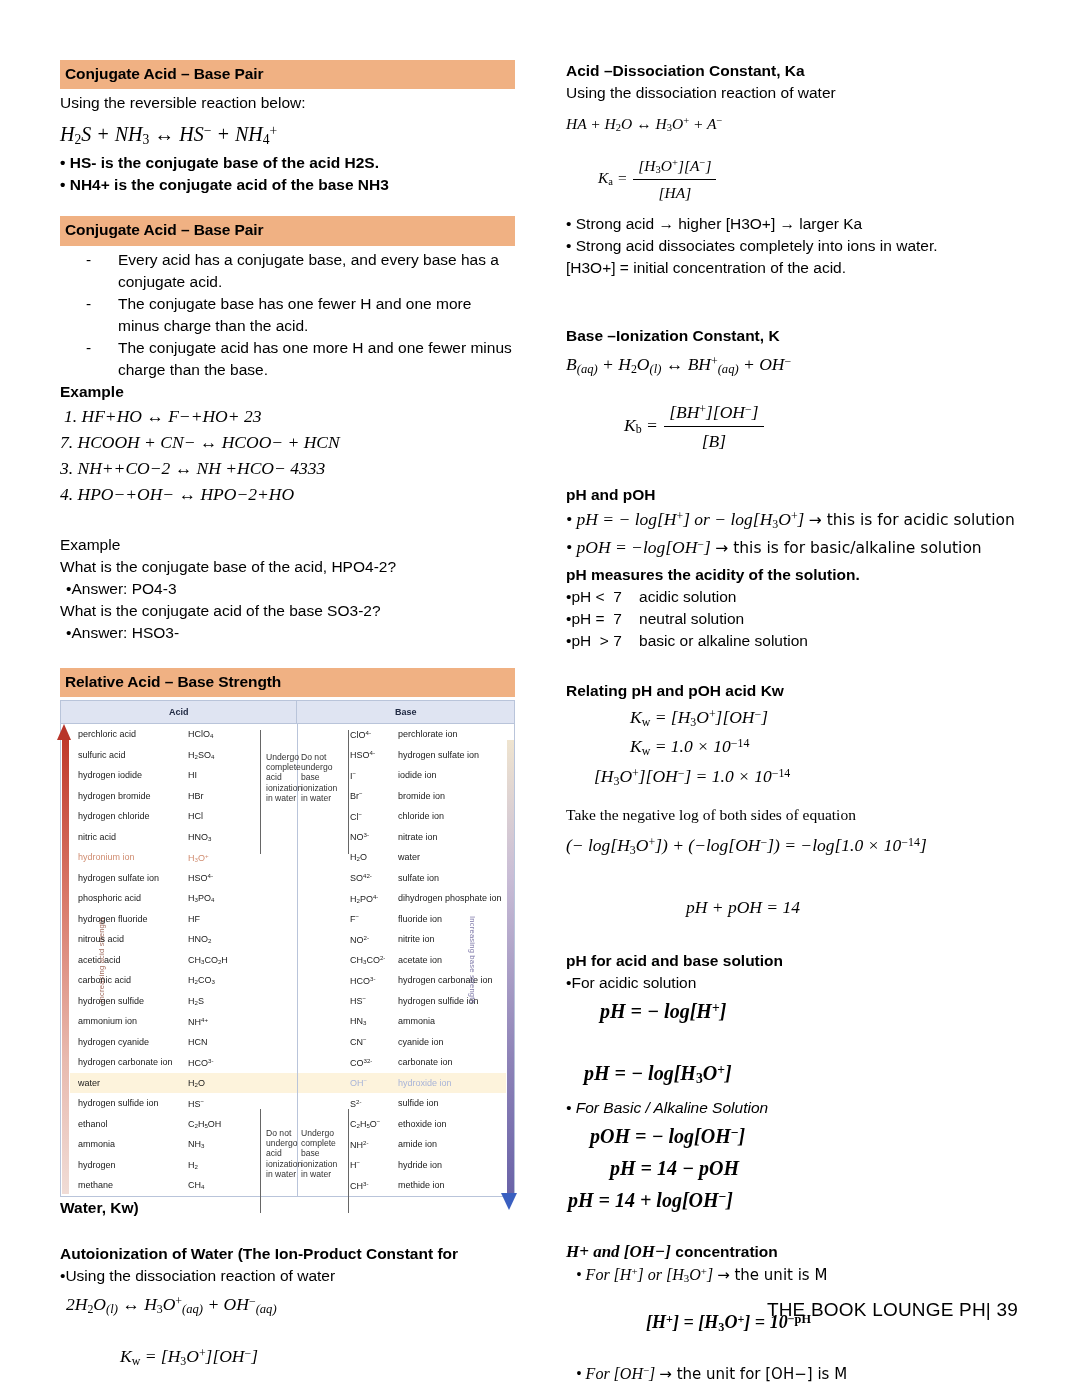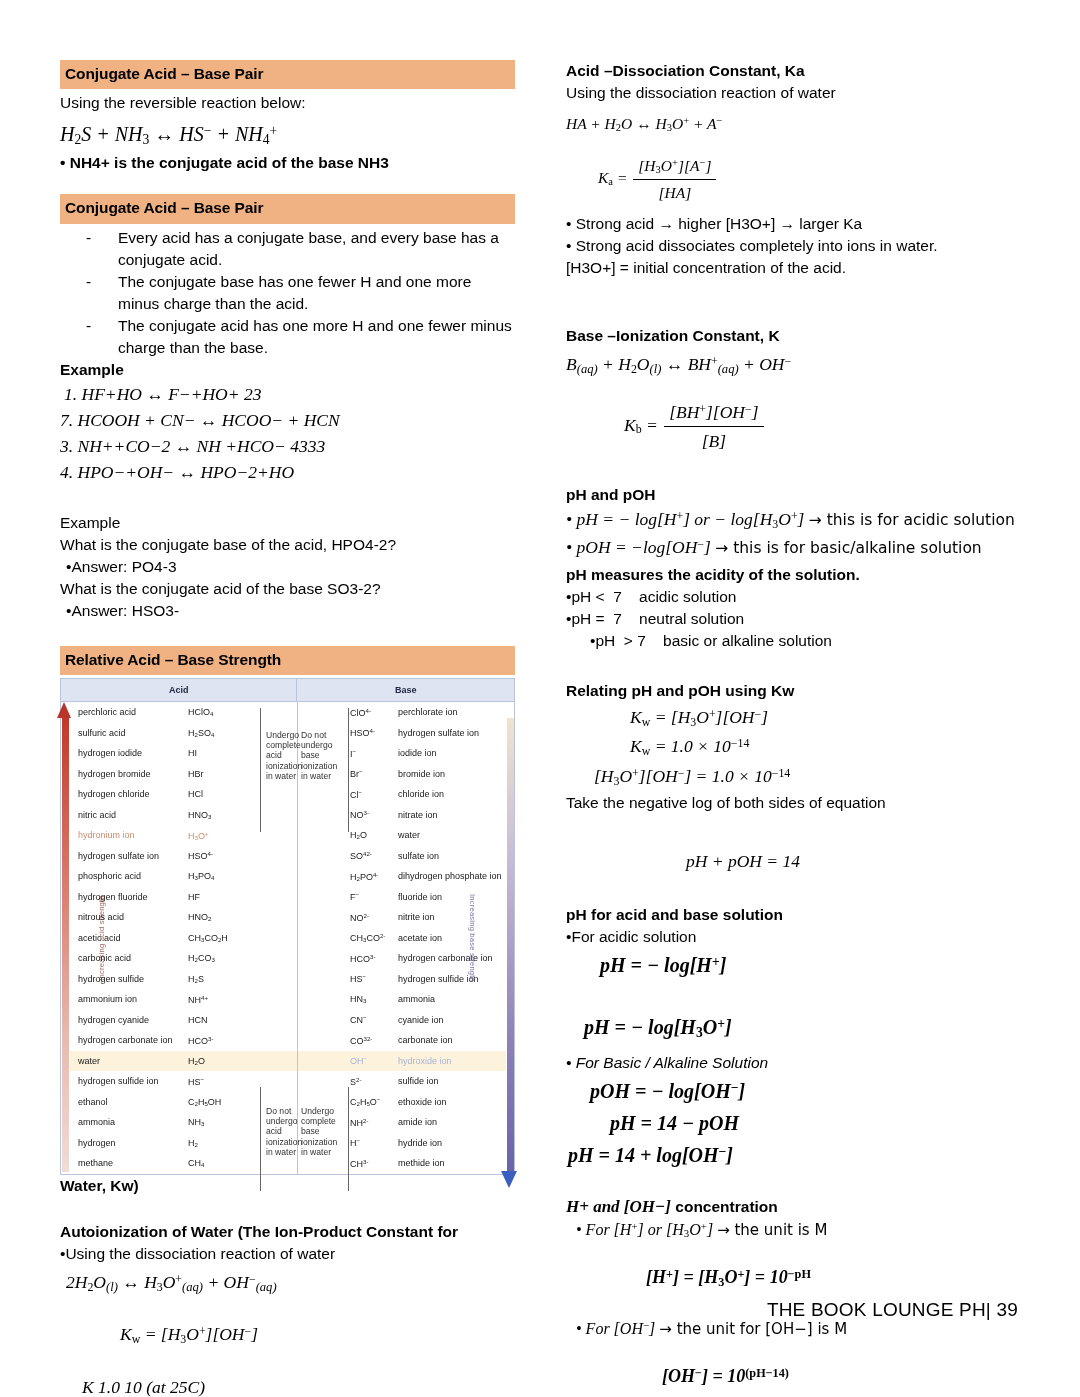--- a/index.html
+++ b/index.html
@@ -246,20 +246,21 @@
 
 <div class="page">
 
   <div class="col col-left">
 
     <div class="bar">Conjugate Acid – Base Pair</div>
     <p class="t">Using the reversible reaction below:</p>
     <div class="math">
       H<sub>2</sub>S + NH<sub>3</sub> <span class="up">↔</span> HS<sup>−</sup> + NH<sub>4</sub><sup>+</sup>
     </div>
+    <p class="bullet-b">• HS- is the conjugate base of the acid H2S.</p>
     <p class="bullet-b">• NH4+ is the conjugate acid of the base NH3</p>
 
     <div class="bar" style="margin-top:20px;">Conjugate Acid – Base Pair</div>
     <div class="dash-list">
       <div class="dash-row">
         <span class="mk">-</span>
         <span class="bd">Every acid has a conjugate base, and every base has a conjugate acid.</span>
       </div>
       <div class="dash-row">
         <span class="mk">-</span>
@@ -607,33 +608,36 @@
     </div>
     <div style="font-size:15.5px; line-height:1.5;">
       <span class="math-md" style="display:inline; margin:0;">
         • pOH <span class="up">=</span> −log[OH<sup>−</sup>]
       </span>
       <span class="arrow-g">→ this is for basic/alkaline solution</span>
     </div>
     <p class="h" style="margin-top:4px;">pH measures the acidity of the solution.</p>
     <p class="t" style="white-space:pre;">•pH &lt;  7    acidic solution</p>
     <p class="t" style="white-space:pre;">•pH =  7    neutral solution</p>
-    <p class="t" style="white-space:pre;margin-left:24px;">•pH  &gt; 7    basic or alkaline solution</p>
-
-    <p class="h" style="margin-top:28px;">Relating pH and pOH using Kw</p>
+    <p class="t" style="white-space:pre;">•pH  &gt; 7    basic or alkaline solution</p>
+
+    <p class="h" style="margin-top:28px;">Relating pH and pOH acid Kw</p>
     <div class="math-md" style="margin:2px 0 0 64px;">
       K<sub>w</sub> <span class="up">=</span> [H<sub>3</sub>O<sup>+</sup>][OH<sup>−</sup>]
     </div>
     <div class="math-md" style="margin:2px 0 0 64px;">
       K<sub>w</sub> <span class="up">=</span> 1.0 <span class="up">×</span> 10<sup>−14</sup>
     </div>
     <div class="math-md" style="margin:2px 0 0 28px;">
       [H<sub>3</sub>O<sup>+</sup>][OH<sup>−</sup>] <span class="up">=</span> 1.0 <span class="up">×</span> 10<sup>−14</sup>
     </div>
-    <p class="t" style="margin-top:2px;">Take the negative log of both sides of equation</p>
+    <p class="t" style="margin-top:14px;font-family:Liberation Serif, serif;">Take the negative log of both sides of equation</p>
+    <div class="math-md" style="margin:6px 0 0 0;">
+      (− log[H<sub>3</sub>O<sup>+</sup>]) + (−log[OH<sup>−</sup>]) <span class="up">=</span> −log[1.0 <span class="up">×</span> 10<sup>−14</sup>]
+    </div>
     <div class="math-md" style="margin:34px 0 0 120px;">
       pH + pOH <span class="up">=</span> 14
     </div>
 
     <p class="h" style="margin-top:30px;">pH for acid and base solution</p>
     <p class="t">•For acidic solution</p>
     <div class="math-b" style="margin:2px 0 0 34px;">
       pH <span class="up">=</span> − log[H<sup>+</sup>]
     </div>
     <div class="math-b" style="margin:32px 0 0 18px;">

